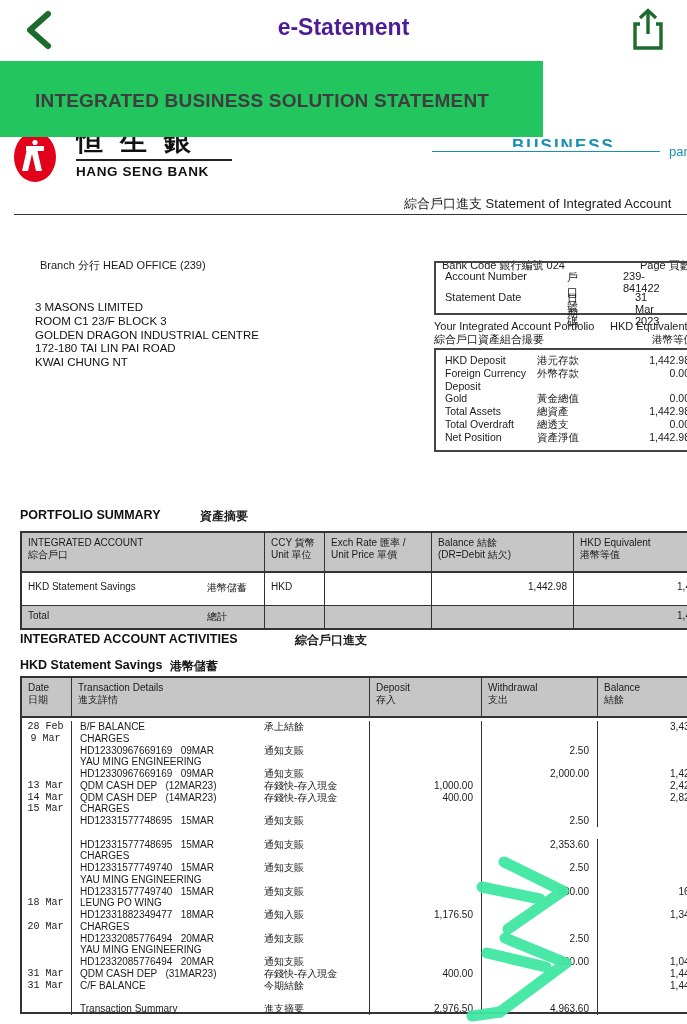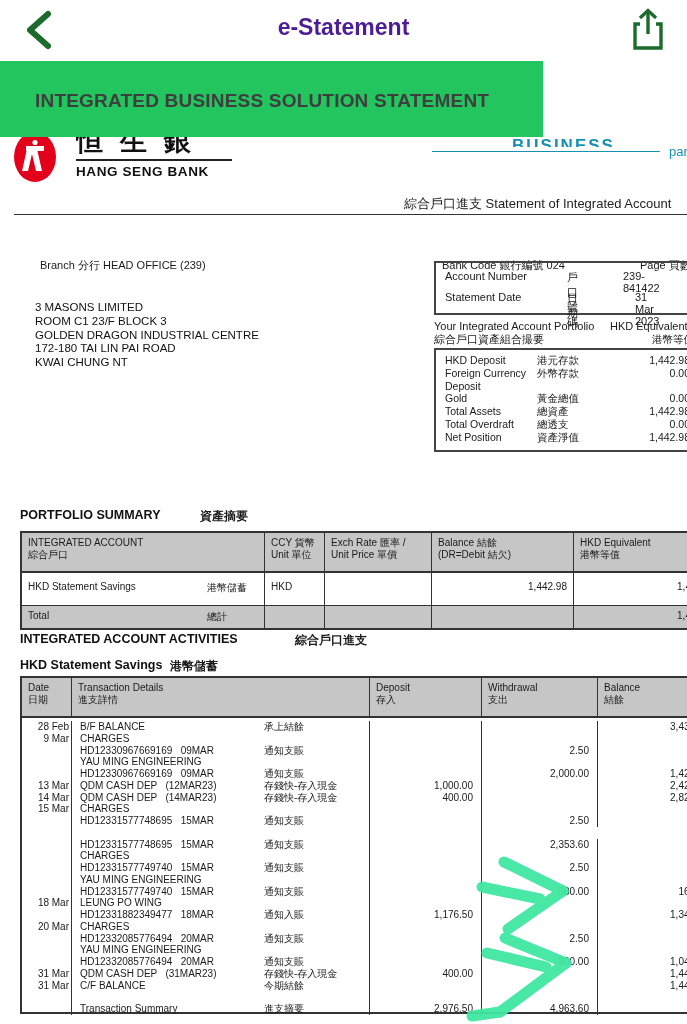--- a/index.html
+++ b/index.html
@@ -77,21 +77,21 @@
   .cn-at2{position:absolute;left:185px;top:4px;}
   
   .txn-table{position:absolute;left:20px;top:539px;width:700px;border:2px solid #333;font-size:10px;}
   .txn-head{display:grid;grid-template-columns:50px 298px 112px 116px 124px;
        background:#c6c6c6;border-bottom:2px solid #333;}
   .txn-head div{padding:4px 6px;line-height:12px;border-right:1px solid #333;min-height:30px;}
   .txn-head div:last-child{border-right:none;}
   .txn-body .txr{display:grid;grid-template-columns:50px 298px 112px 116px 124px;height:11.75px;}
   .txr div{border-right:1px solid #333;line-height:11.75px;overflow:visible;white-space:pre;}
   .txr div:last-child{border-right:none;}
-  .txr .c-date{text-align:right;padding-right:2px;}
+  .txr .c-date{text-align:center;padding-right:2px;font-family:Liberation Mono, monospace;}
   .txr .c-det{padding-left:8px;position:relative;}
   .txr .c-cn{position:absolute;left:192px;top:0;}
   .txr .c-dep,.txr .c-wd{text-align:right;padding-right:8px;}
   .txr .c-bal{text-align:right;padding-right:13px;}
   
   .arrows{position:absolute;left:0;top:0;width:687px;height:1024px;pointer-events:none;}
 </style>
 </head>
 <body>
 

